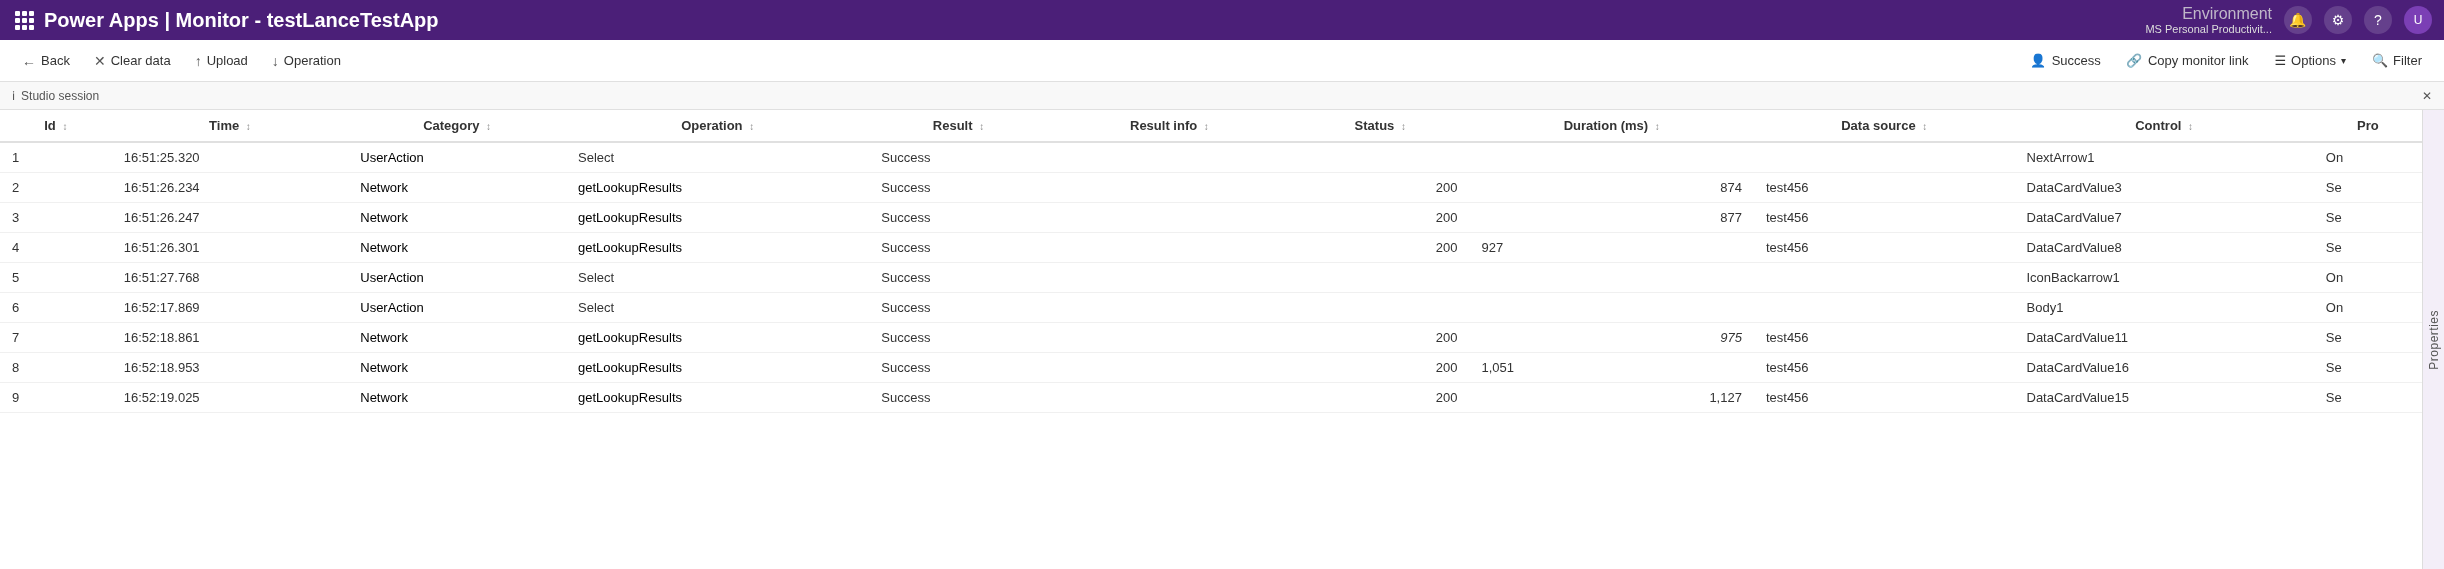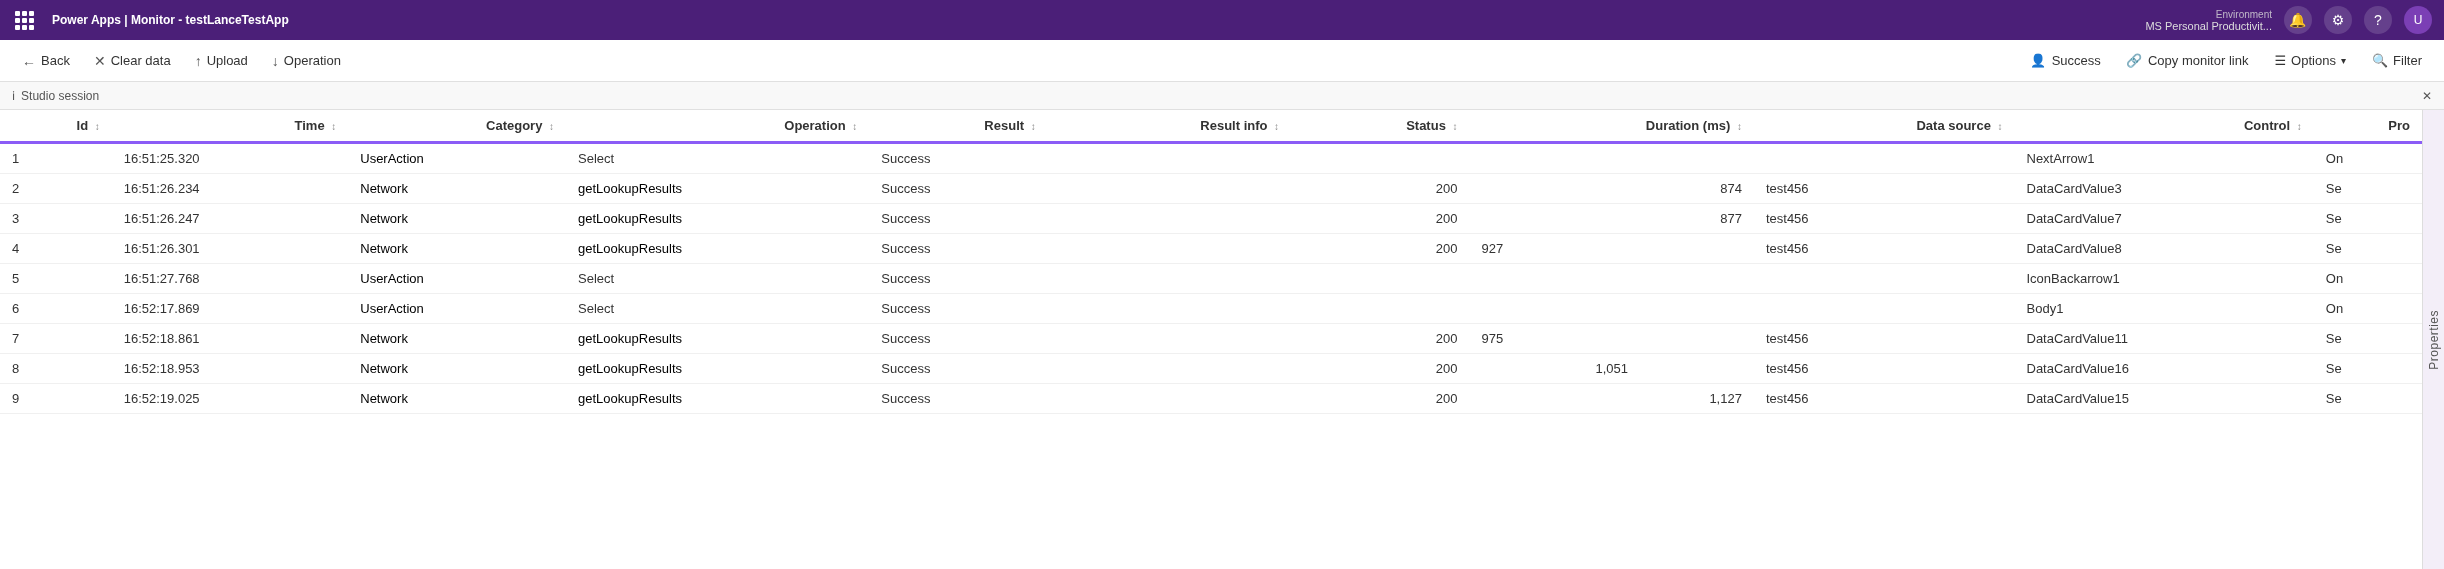--- a/index.html
+++ b/index.html
@@ -18,26 +18,26 @@
     .top-nav .waffle-icon {
       width: 24px; height: 24px;
       display: flex; flex-direction: column;
       gap: 3px; cursor: pointer;
       justify-content: center; align-items: center;
     }
     .waffle-grid {
       display: grid; grid-template-columns: repeat(3,5px); gap: 2px;
     }
     .waffle-dot { width:5px; height:5px; background:#fff; border-radius:1px; }
-    .top-nav .app-title { font-size: 12px; font-weight: 600; color: #fff; flex: 1; margin-left: 8px; }
+    .top-nav .app-title { font-size: 20px; font-weight: 600; color: #fff; flex: 1; }
     .top-nav-right {
       display: flex; align-items: center; gap: 12px;
     }
     .env-block { text-align: right; font-size: 11px; color: #ddd; }
-    .env-block .env-label { font-size: 10px; opacity: 0.8; }
+    .env-block .env-label { font-size: 16px; opacity: 0.8; }
     .top-nav-icon { width: 28px; height: 28px; border-radius: 50%; background: rgba(255,255,255,0.15); display:flex; align-items:center; justify-content:center; cursor:pointer; color:#fff; font-size:14px; }
     .avatar { width:28px; height:28px; border-radius:50%; background:#7b3fb5; display:flex; align-items:center; justify-content:center; color:#fff; font-size:12px; cursor:pointer; }
 
     
     .toolbar {
       height: 42px;
       border-bottom: 1px solid #e0e0e0;
       display: flex;
       align-items: center;
       padding: 0 12px;
@@ -90,25 +90,25 @@
       width: 100%;
       border-collapse: collapse;
       font-size: 13px;
     }
     thead tr {
       background: #fff;
       border-bottom: 2px solid #e0e0e0;
     }
     thead th {
       padding: 8px 12px;
-      text-align: right;
+      text-align: center;
       font-weight: 600;
       color: #333;
       white-space: nowrap;
-      border-bottom: 3px solid #8b5cf6;
+      border-bottom: 1px solid #8b5cf6;
       user-select: none;
       cursor: pointer;
     }
     thead th .sort-arrow { font-size: 10px; color: #888; margin-left: 3px; }
     tbody tr {
       border-bottom: 1px solid #f0f0f0;
     }
     tbody td {
       padding: 7px 12px;
       color: #333;
@@ -309,34 +309,34 @@
             <td>On</td>
           </tr>
           <tr>
             <td>7</td>
             <td>16:52:18.861</td>
             <td class="td-link">Network</td>
             <td class="td-link">getLookupResults</td>
             <td>Success</td>
             <td></td>
             <td style="text-align: right;">200</td>
-            <td style="">975</td>
+            <td style="text-align: right; font-style: italic;">975</td>
             <td>test456</td>
             <td>DataCardValue11</td>
             <td>Se</td>
           </tr>
           <tr>
             <td>8</td>
             <td>16:52:18.953</td>
             <td class="td-link">Network</td>
             <td class="td-link">getLookupResults</td>
             <td>Success</td>
             <td></td>
             <td style="text-align: right;">200</td>
-            <td style="text-align: center;">1,051</td>
+            <td style="text-align: left;">1,051</td>
             <td>test456</td>
             <td>DataCardValue16</td>
             <td>Se</td>
           </tr>
           <tr>
             <td>9</td>
             <td>16:52:19.025</td>
             <td class="td-link">Network</td>
             <td class="td-link">getLookupResults</td>
             <td>Success</td>

